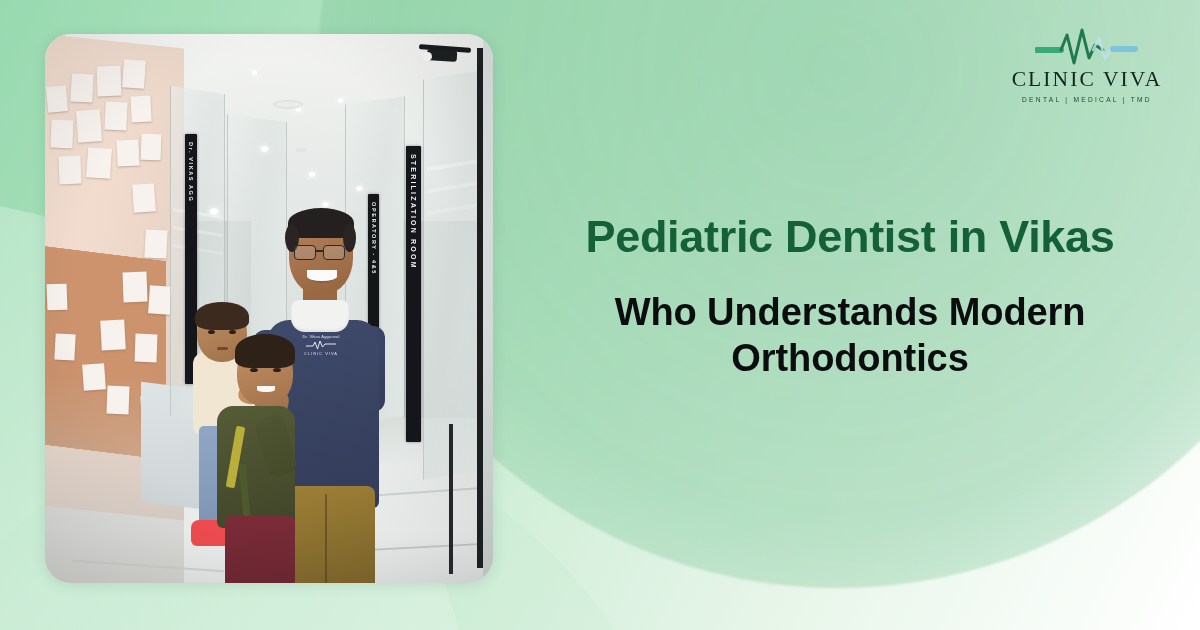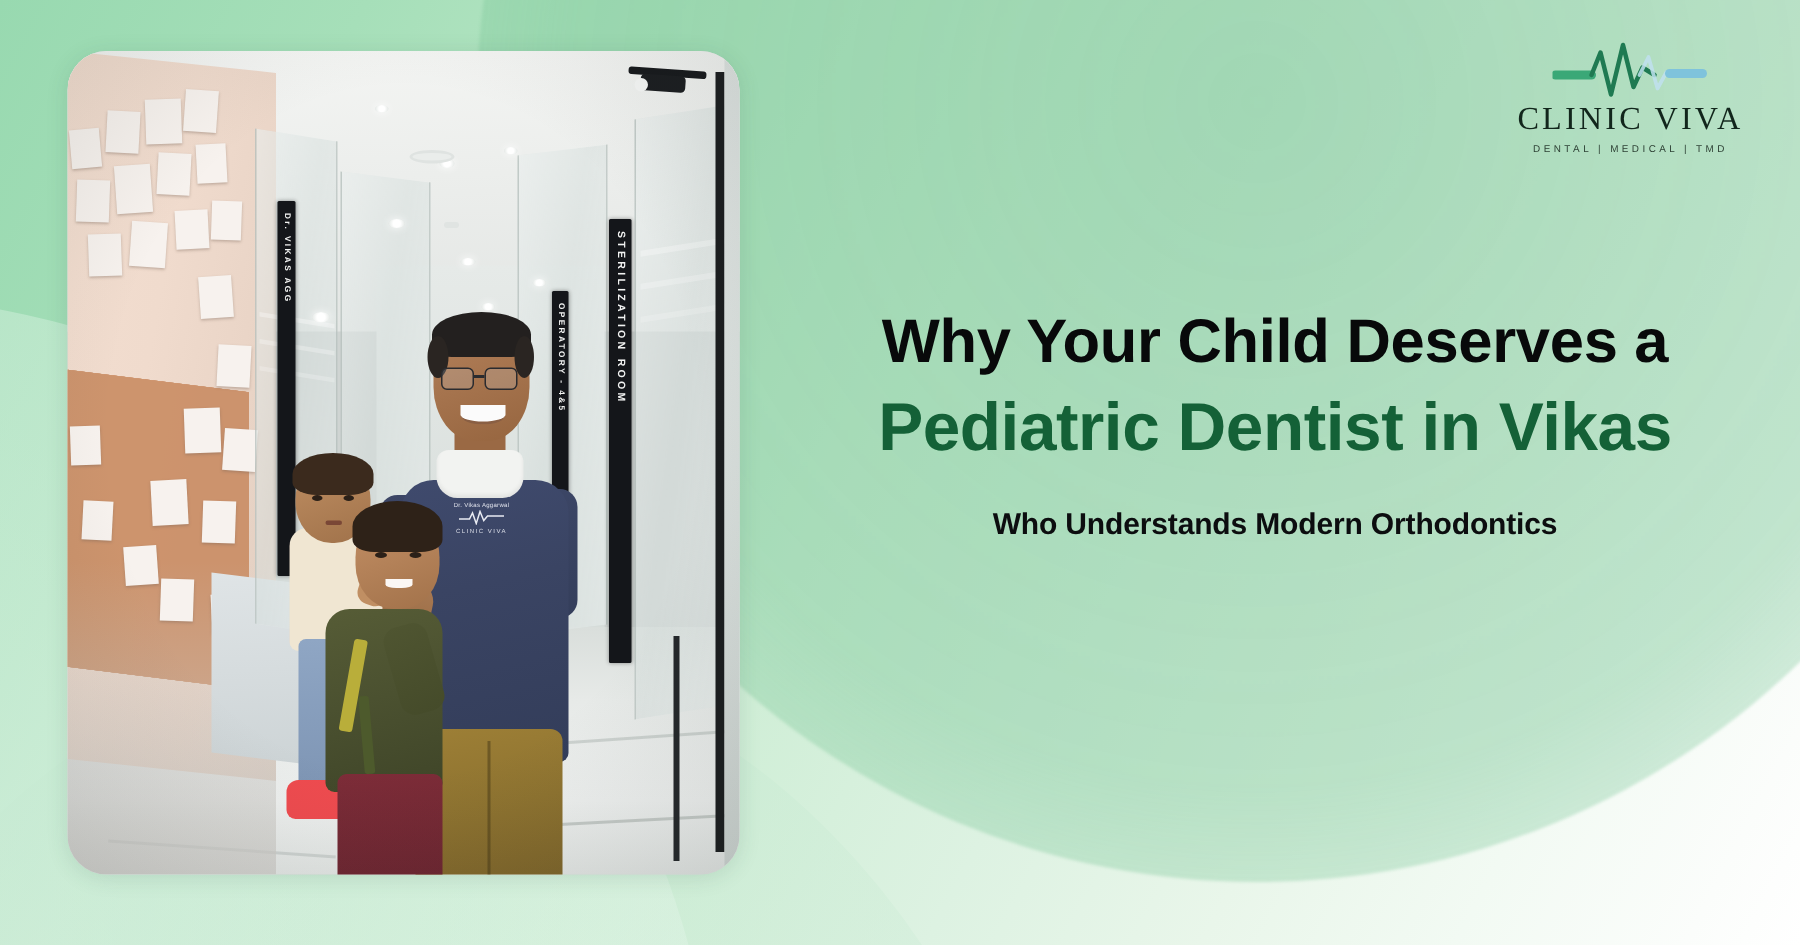--- a/index.html
+++ b/index.html
@@ -227,21 +227,21 @@
   #headline-line-1{
     font-size:41px; font-weight:700; color:#08090a;
     letter-spacing:-.2px; line-height:1.16;
   }
   #headline-line-2{
     font-size:45px; font-weight:700; color:#146137;
     letter-spacing:-.3px; line-height:1.2;
     margin-top:6px;
   }
   #headline-line-3{
-    font-size:20px; font-weight:700; color:#0c0d0f;
+    font-size:38px; font-weight:700; color:#0c0d0f;
     letter-spacing:-.1px; line-height:1.2;
     margin-top:26px;
   }
 </style>
 </head>
 <body>
 
 <div id="banner">
 
   <div id="swoosh-top" class="ph"></div>
@@ -388,18 +388,17 @@
       <path d="M2 22 H26" stroke="#3aa877" stroke-width="6" stroke-linecap="round" fill="none"></path>
       <path d="M26 22 L32 7 L39 35 L47 2 L54 30 L60 17 L68 22" stroke="#1f7a52" stroke-width="3" fill="none" stroke-linejoin="round" stroke-linecap="round"></path>
       <path d="M58 22 L64 10 L70 31 L76 20 H82" stroke="#bfe0ef" stroke-width="2.5" fill="none" stroke-linejoin="round" stroke-linecap="round" opacity=".85"></path>
       <path d="M78 21 H100" stroke="#7fc3dc" stroke-width="6" stroke-linecap="round" fill="none"></path>
     </svg>
     <div id="logo-wordmark">CLINIC VIVA</div>
     <div id="logo-tagline">DENTAL  |  MEDICAL  |  TMD</div>
   </div>
 
   <div id="headline-block">
-    <div id="headline-line-1">Why Your Child Deserves a</div>
     <div id="headline-line-2">Pediatric Dentist in Vikas</div>
     <div id="headline-line-3">Who Understands Modern Orthodontics</div>
   </div>
 
 </div>
 
 </body></html>

